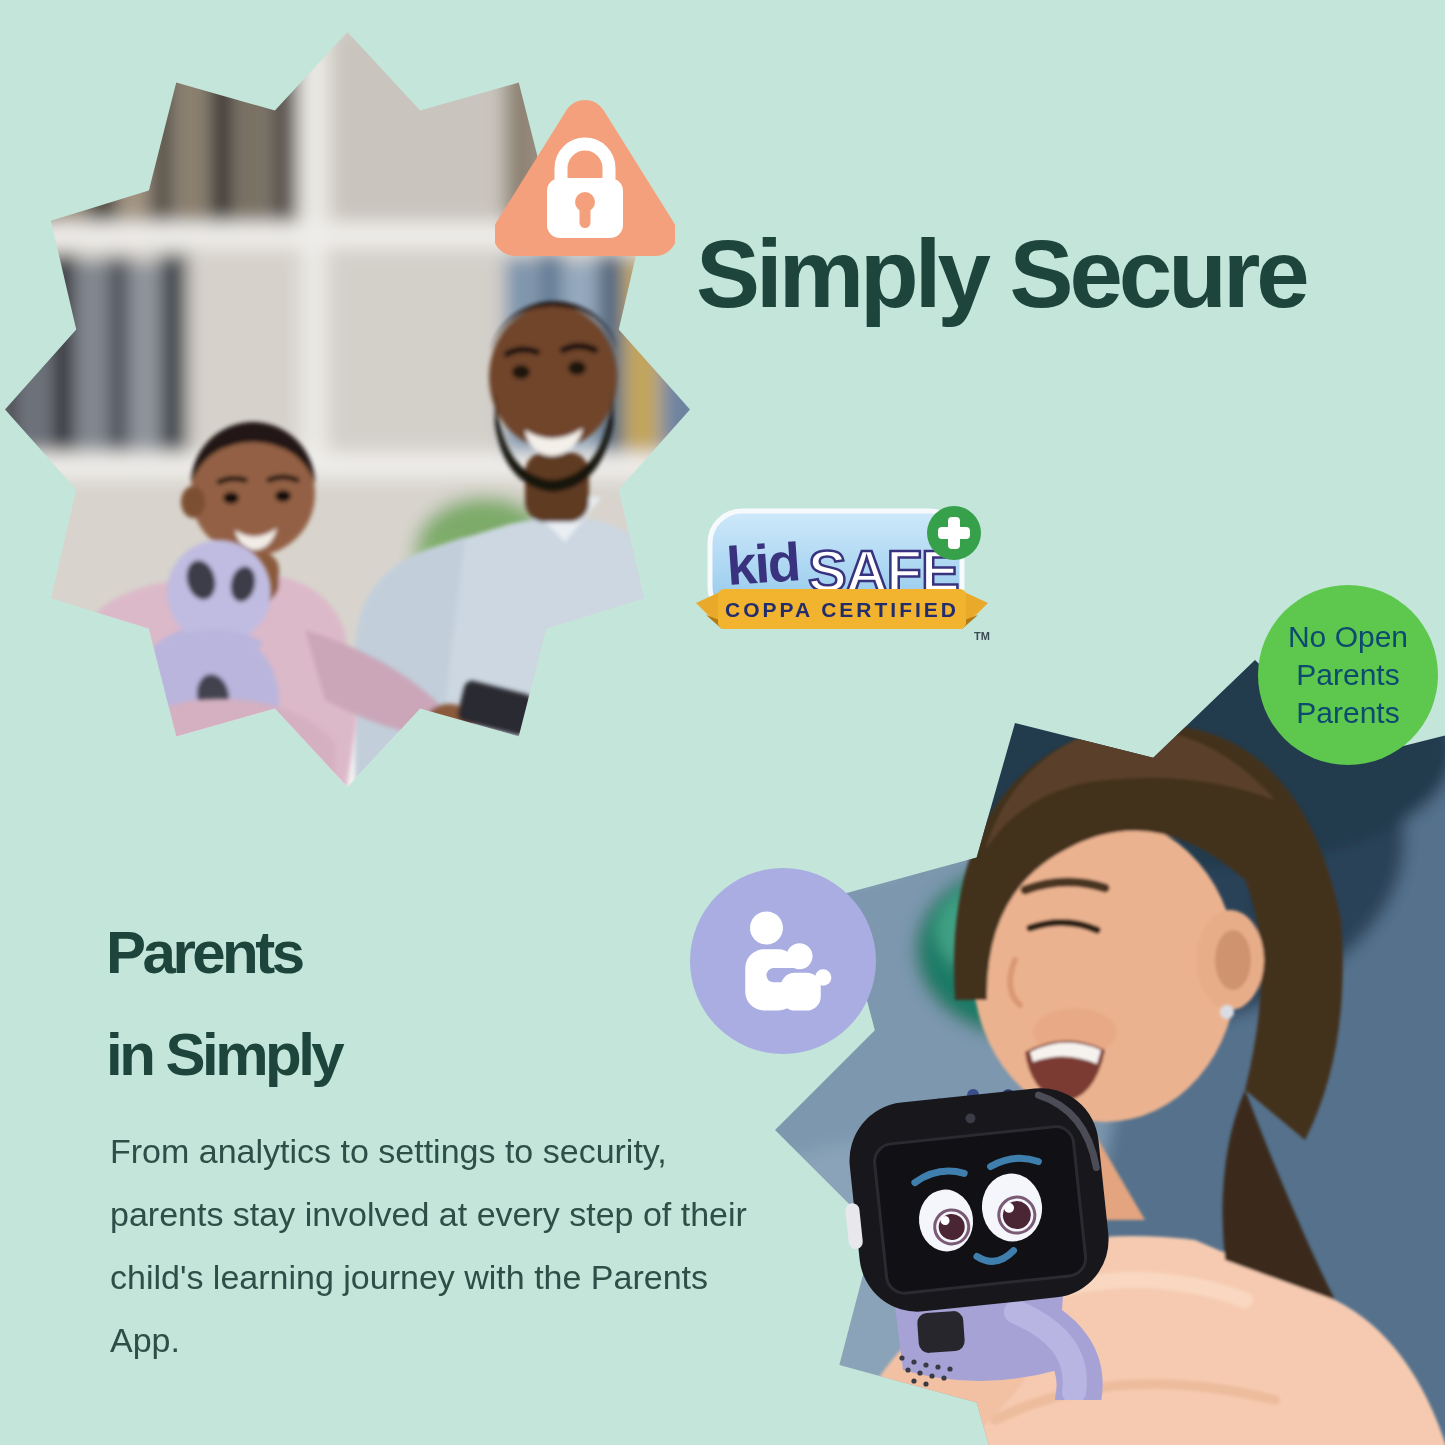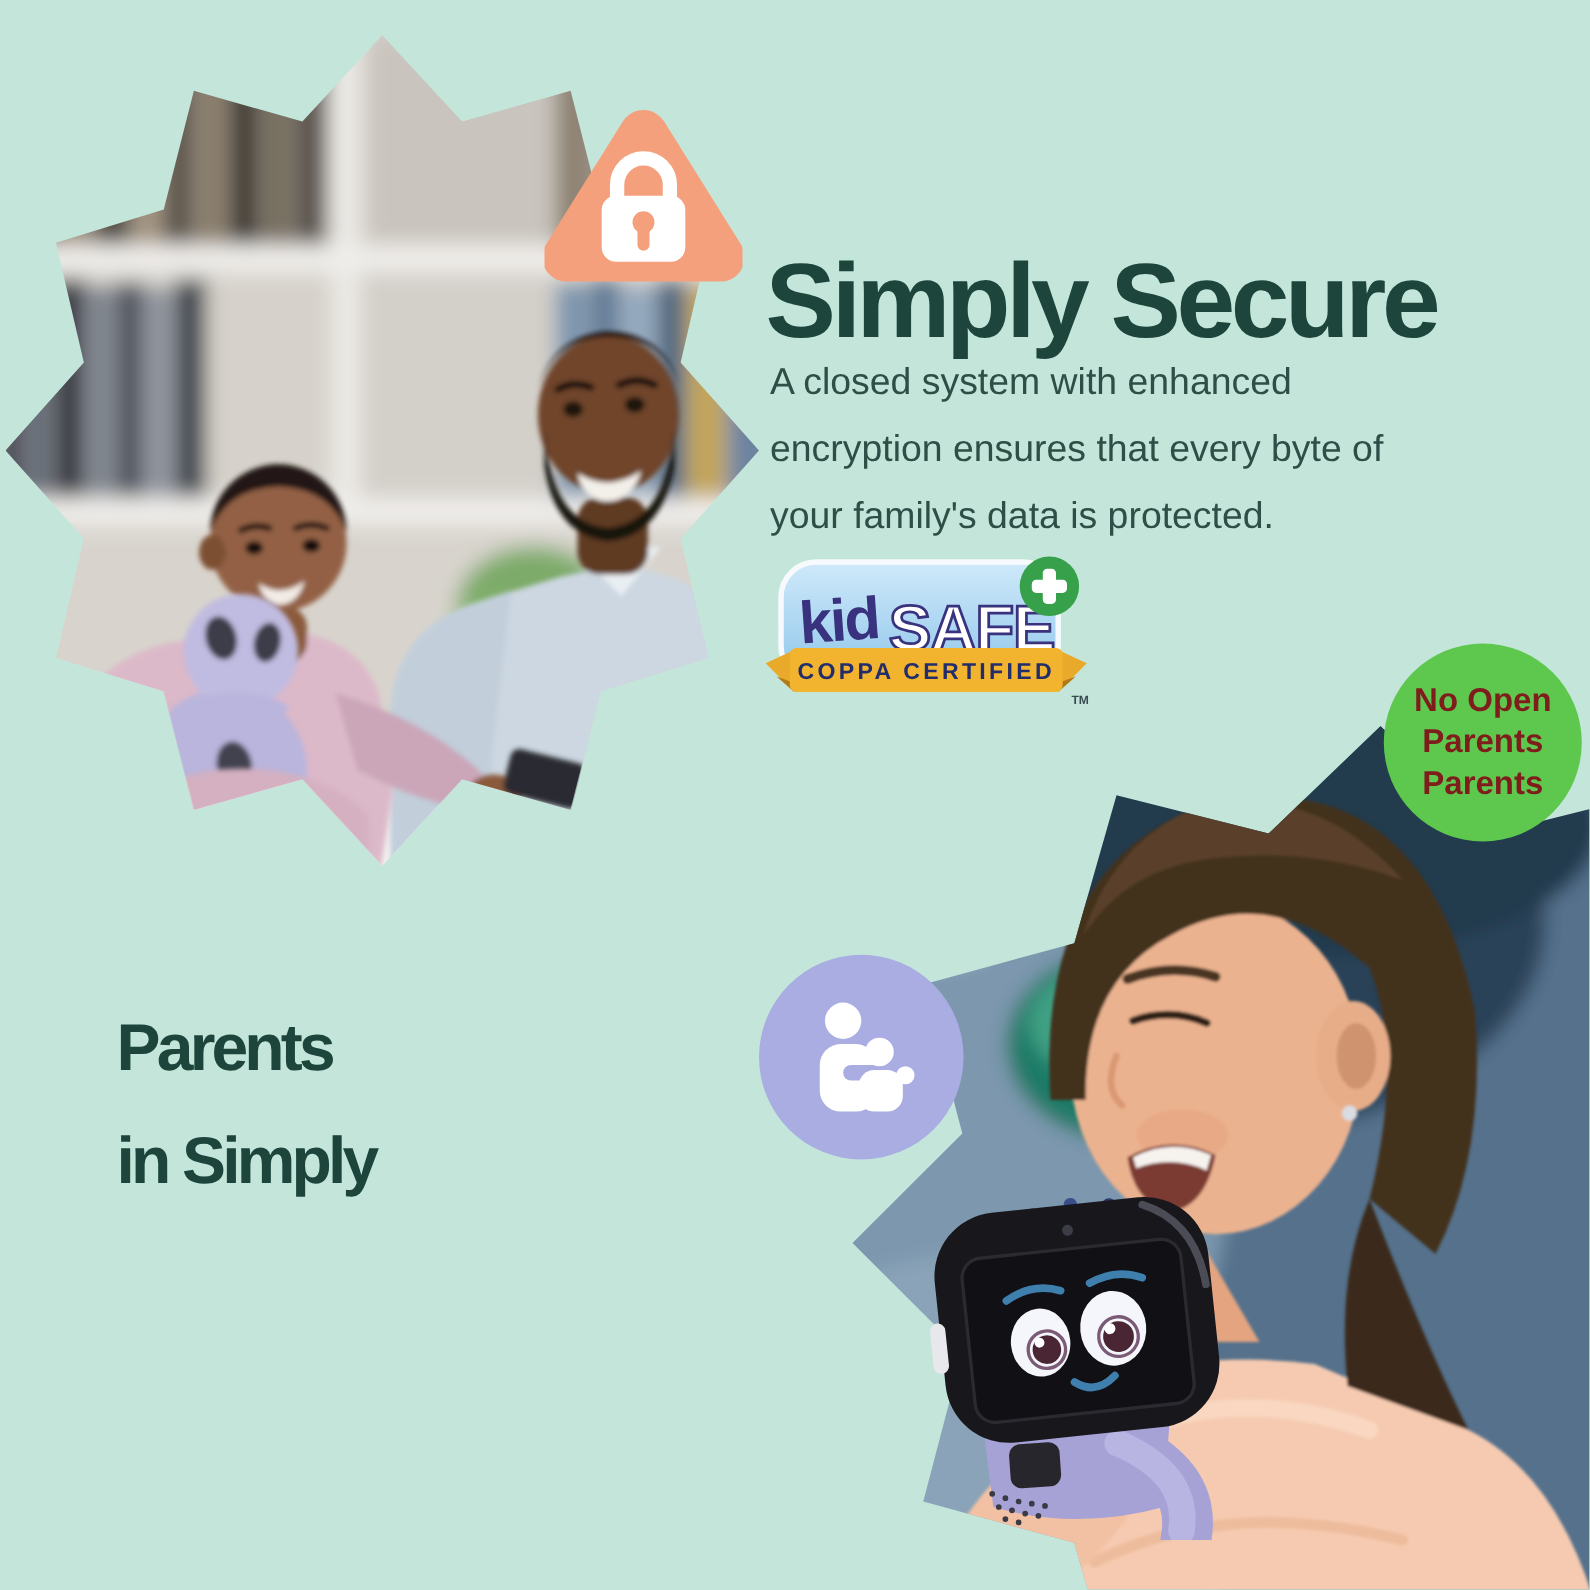--- a/index.html
+++ b/index.html
@@ -24,21 +24,21 @@
   .para{position:absolute;z-index:10;color:#2d4f47;font-size:34px;font-weight:400;}
   .para-secure{left:700px;top:283px;width:612px;line-height:61px;}
   .para-parents{left:110px;top:1086px;width:645px;line-height:63px;}
 
   
   .badge-lock{position:absolute;left:495px;top:92px;width:180px;height:180px;z-index:5;}
   .kidsafe{position:absolute;left:692px;top:503px;width:300px;height:140px;z-index:10;}
   .badge-green{position:absolute;left:1258px;top:585px;width:180px;height:180px;z-index:6;
       background:#5ec84e;border-radius:50%;display:flex;flex-direction:column;
       align-items:center;justify-content:center;}
-  .badge-green div{color:#7f1d1d;font-size:30px;font-weight:700;line-height:38px;text-align:right;}
+  .badge-green div{color:#0c4a6e;font-size:30px;font-weight:400;line-height:38px;text-align:right;}
   .circle-purple{position:absolute;left:690px;top:868px;width:186px;height:186px;z-index:4;
       background:#a9ade2;border-radius:50%;display:flex;align-items:center;justify-content:center;}
   .circle-purple svg{width:118px;height:118px;}
   .robot{position:absolute;left:798px;top:1040px;width:360px;height:360px;z-index:7;}
 </style>
 </head>
 <body>
 
 <div class="canvas">
 
@@ -141,21 +141,20 @@
     <svg width="180" height="180" viewBox="0 0 180 180">
       <path d="M90,30 L160,142 L20,142 Z" fill="#f5a07c" stroke="#f5a07c" stroke-width="44" stroke-linejoin="round"></path>
       <path d="M66,86 L66,76 A24,24 0 0 1 114,76 L114,86" stroke="#ffffff" stroke-width="13" fill="none" stroke-linecap="round"></path>
       <rect x="52" y="86" width="76" height="60" rx="13" fill="#ffffff"></rect>
       <circle cx="90" cy="110" r="10" fill="#f5a07c"></circle>
       <rect x="84.5" y="112" width="11" height="24" rx="5.5" fill="#f5a07c"></rect>
     </svg>
   </div>
 
   <h1 class="h1 h1-secure">Simply Secure</h1>
-  <p class="para para-secure">A closed system with enhanced encryption ensures that every byte of your family's data is protected.</p>
 
   <div class="kidsafe">
     <svg width="300" height="140" viewBox="0 0 300 140">
       <defs>
         <linearGradient id="ksGrad" x1="0" y1="0" x2="0" y2="1">
           <stop offset="0" stop-color="#cfe9fa"></stop>
             <stop offset="1" stop-color="#8ec6ea"></stop>
         </linearGradient>
       </defs>
       <rect x="18" y="8" width="252" height="108" rx="32" fill="url(#ksGrad)" stroke="#f6fafc" stroke-width="5"></rect>
@@ -294,14 +293,15 @@
           <path d="M172,216 Q190,230 209,214" stroke="#3f7fae" stroke-width="7" fill="none" stroke-linecap="round"></path>
         </g>
       </g>
     </svg>
   </div>
 
   <h1 class="h1 h1-parents">
       <div>Parents</div>
       <div>in Simply</div>
     </h1>
+  <p class="para para-parents">From analytics to settings to security, parents stay involved at every step of their child's learning journey with the Parents App.</p>
 
 </div>
 
 </body></html>

